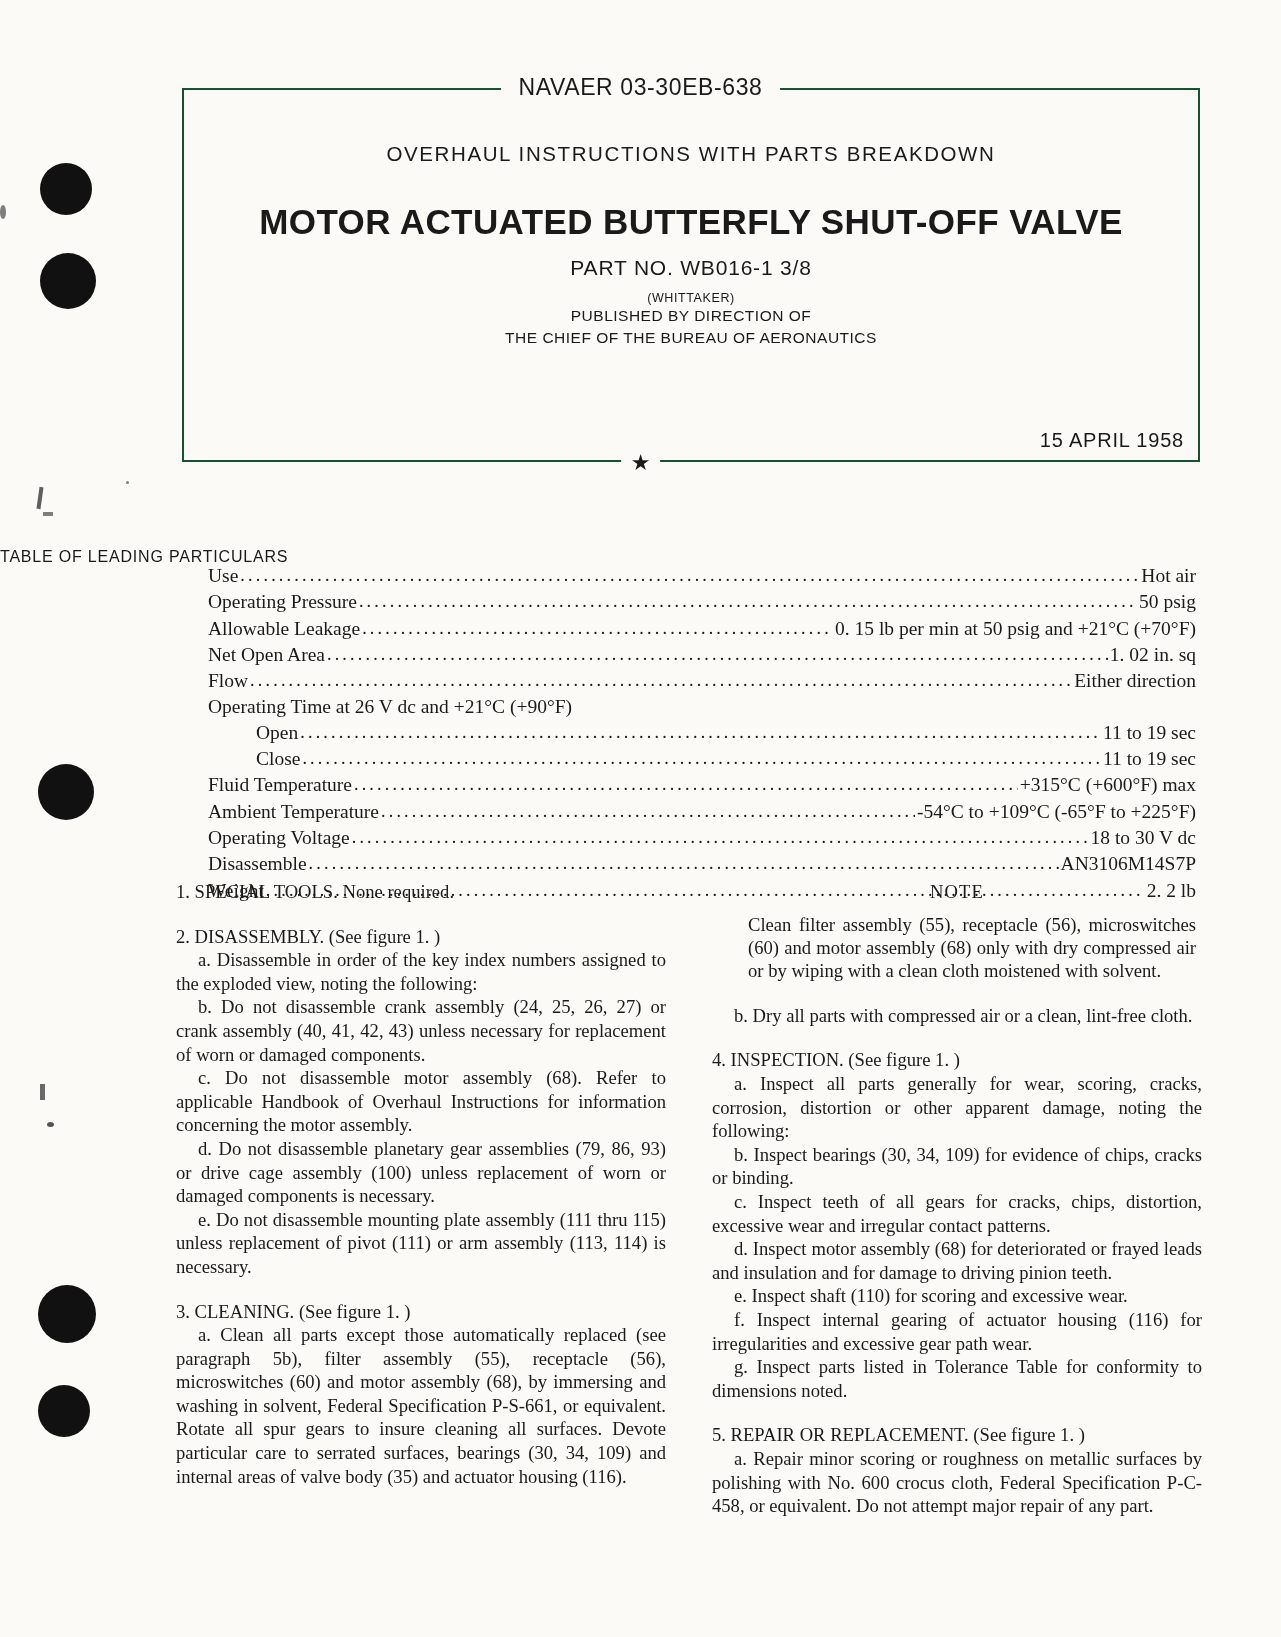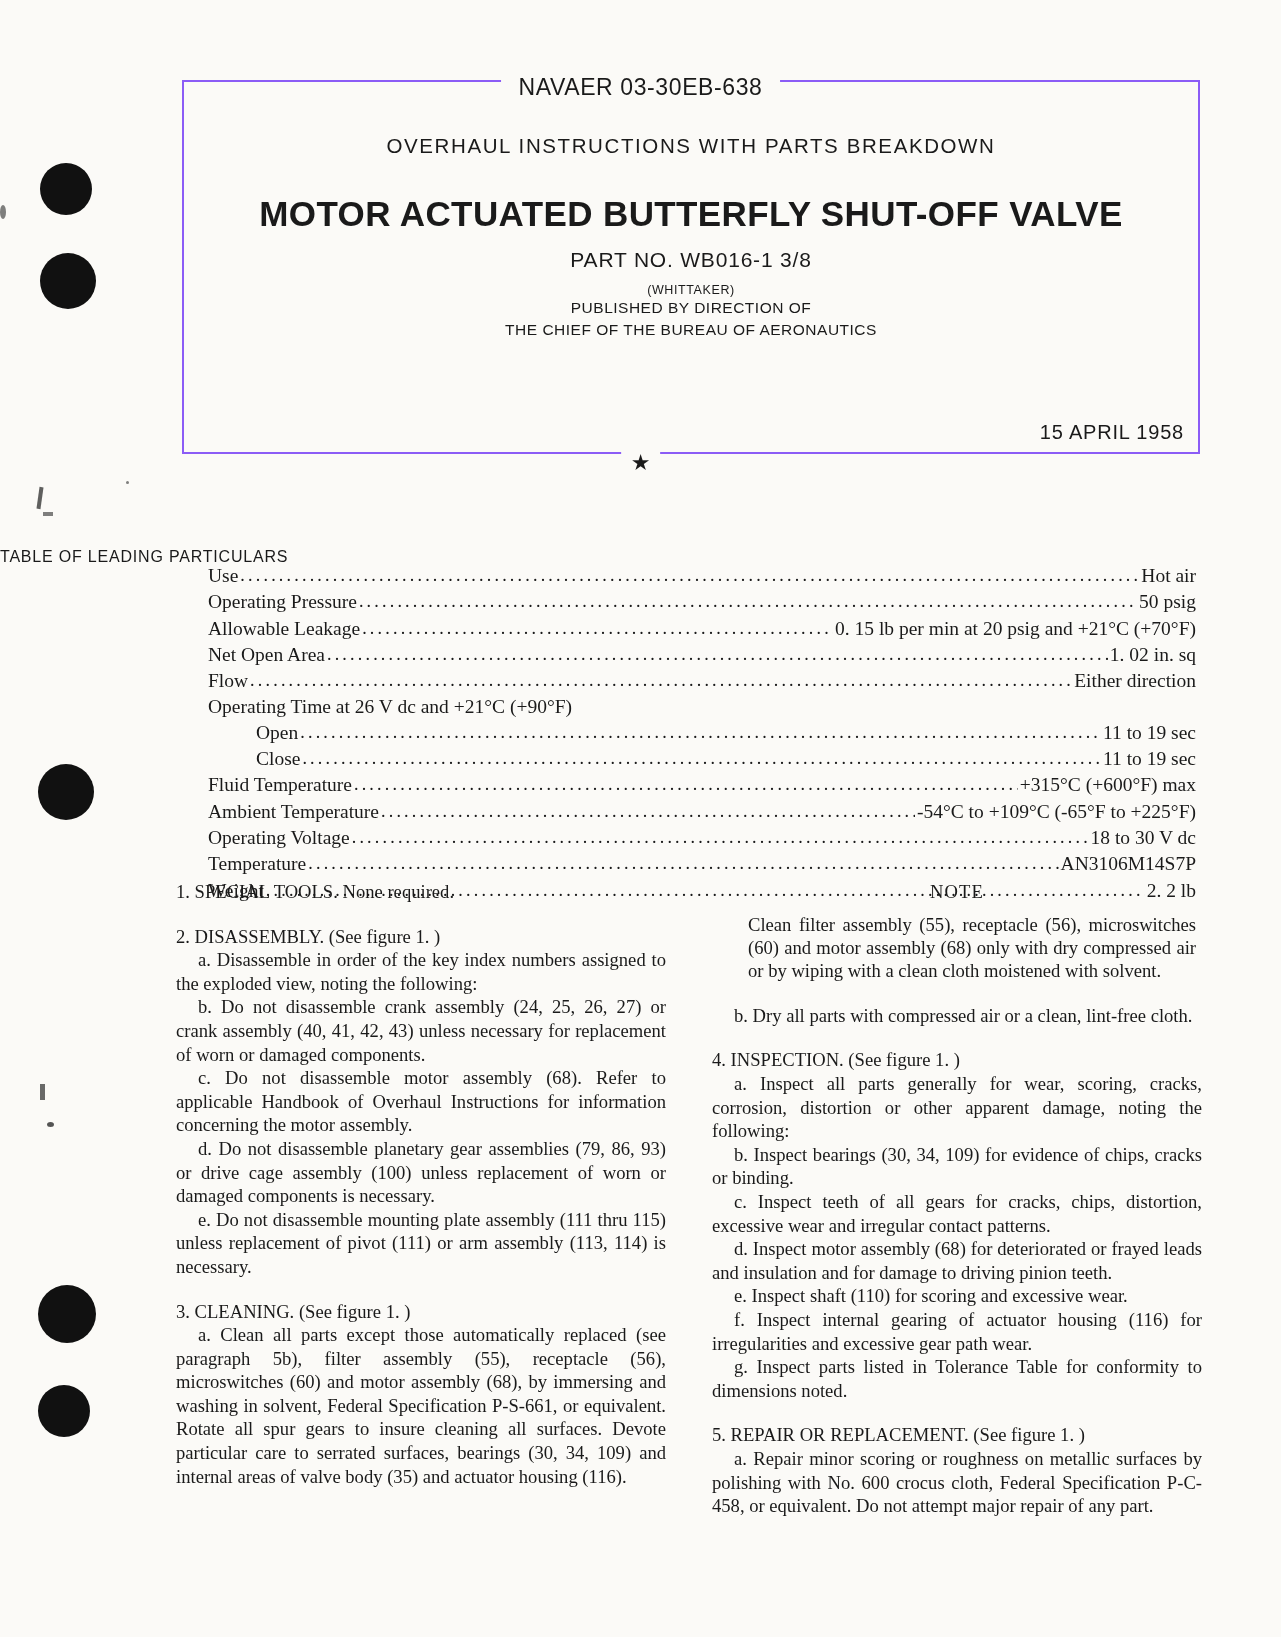--- a/index.html
+++ b/index.html
@@ -39,24 +39,24 @@
   .speck.s2 { left: 43px; top: 512px; width: 10px; height: 4px; opacity: .6;}
   .speck.s3 { left: 40px; top: 1084px; width: 5px; height: 16px; opacity: .7;}
   .speck.s4 { left: 47px; top: 1122px; width: 7px; height: 5px; border-radius: 50%; opacity: .8;}
   .speck.s5 { left: 126px; top: 481px; width: 3px; height: 3px; border-radius: 50%; opacity: .6;}
   .speck.s6 { left: 0px; top: 205px; width: 6px; height: 14px; border-radius: 50%; opacity: .6;}
 
   
   .header-box {
     position: absolute;
     left: 182px;
-    top: 80px;
+    top: 88px;
     width: 1018px;
     height: 374px;
-    border: 2px solid #8b5cf6;
+    border: 2px solid #14532d;
     box-sizing: border-box;
   }
   .doc-number {
     position: absolute;
     left: 50%;
     top: 74px;
     transform: translateX(-50%);
     background: #fbfaf7;
     padding: 0 18px;
     font-family: "Liberation Sans", sans-serif;
@@ -227,21 +227,21 @@
         <span class="val">Hot air</span>
       </div>
       <div class="tlp-row">
         <span class="lbl">Operating Pressure</span>
         <span class="dots">............................................................................................................................................................................................................................</span>
         <span class="val">50 psig</span>
       </div>
       <div class="tlp-row">
         <span class="lbl">Allowable Leakage</span>
         <span class="dots">............................................................................................................................................................................................................................</span>
-        <span class="val">0. 15 lb per min at 20 psig and +21°C (+70°F)</span>
+        <span class="val">0. 15 lb per min at 50 psig and +21°C (+70°F)</span>
       </div>
       <div class="tlp-row">
         <span class="lbl">Net Open Area</span>
         <span class="dots">............................................................................................................................................................................................................................</span>
         <span class="val">1. 02 in.  sq</span>
       </div>
       <div class="tlp-row">
         <span class="lbl">Flow</span>
         <span class="dots">............................................................................................................................................................................................................................</span>
         <span class="val">Either direction</span>
@@ -269,21 +269,21 @@
         <span class="lbl">Ambient Temperature</span>
         <span class="dots">............................................................................................................................................................................................................................</span>
         <span class="val">-54°C to +109°C (-65°F to +225°F)</span>
       </div>
       <div class="tlp-row">
         <span class="lbl">Operating Voltage</span>
         <span class="dots">............................................................................................................................................................................................................................</span>
         <span class="val">18 to 30 V dc</span>
       </div>
       <div class="tlp-row">
-        <span class="lbl">Temperature</span>
+        <span class="lbl">Disassemble</span>
         <span class="dots">............................................................................................................................................................................................................................</span>
         <span class="val">AN3106M14S7P</span>
       </div>
       <div class="tlp-row">
         <span class="lbl">Weight</span>
         <span class="dots">............................................................................................................................................................................................................................</span>
         <span class="val">2. 2 lb</span>
       </div>
     </div>
 

